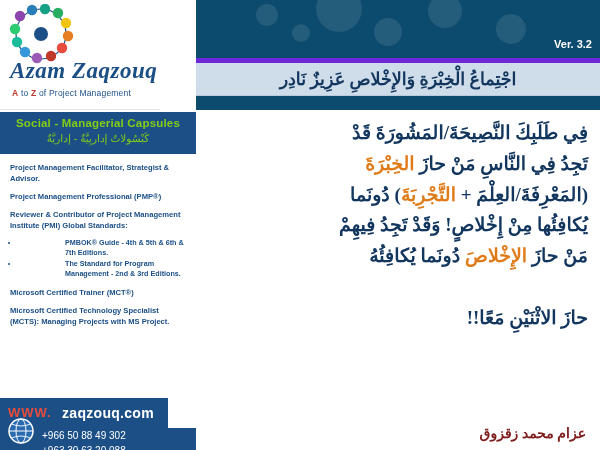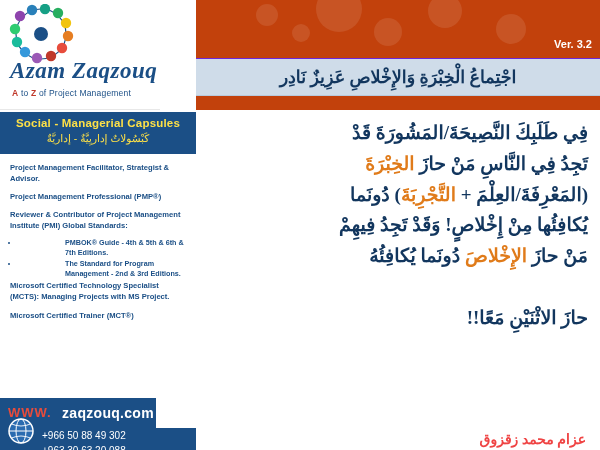--- a/index.html
+++ b/index.html
@@ -54,21 +54,21 @@
     letter-spacing: 0.2px;
     white-space: nowrap;
   }
   .brand-sub .az { color: #c0392b; font-weight: bold; }
 
   #capsule-bar {
     position: absolute;
     left: 0; top: 112px;
     width: 196px; height: 42px;
     background: #1b4f86;
-    color: #fde047;
+    color: #84cc16;
     text-align: center;
   }
   #capsule-bar .cap-en {
     font-size: 11.5px;
     font-weight: bold;
     padding-top: 5px;
     letter-spacing: 0.2px;
   }
   #capsule-bar .cap-ar {
     font-size: 10.5px;
@@ -94,21 +94,21 @@
     padding-left: 9px;
     font-size: 7.2px;
     line-height: 1.4;
     font-weight: bold;
   }
   .cred-list li { margin-bottom: 1px; padding-left: 46px; }
 
   #web-bar {
     position: absolute;
     left: 0; top: 398px;
-    width: 156px; height: 30px;
+    width: 168px; height: 30px;
     background: #1b4f86;
     color: #ffffff;
   }
   #web-bar .www {
     position: absolute;
     left: 8px; top: 7px;
     font-size: 13px;
     font-weight: bold;
     letter-spacing: 1px;
     color: #e74c3c;
@@ -137,21 +137,21 @@
     left: 42px; top: 1px;
     font-size: 10px;
     line-height: 1.45;
   }
 
   
   #header-band {
     position: absolute;
     left: 196px; top: 0;
     width: 404px; height: 110px;
-    background: #c2410c;
+    background: #0c4a6e;
     overflow: hidden;
     padding-left: 24px;
   }
   #header-band .bubble {
     position: absolute;
     border-radius: 50%;
     background: rgba(255,255,255,0.10);
   }
   #version {
     position: absolute;
@@ -161,21 +161,21 @@
     font-weight: bold;
   }
   #title-strip {
     position: absolute;
     left: 196px; top: 58px;
     width: 404px; height: 38px;
     background: #cfdce9;
     display: flex;
     align-items: center;
     justify-content: center;
-    border-top: 1px solid #6d28d9;
+    border-top: 5px solid #6d28d9;
     border-bottom: 1px solid #b8cadd;
   }
   #title-strip .title-text {
     direction: rtl;
     font-family: "Liberation Serif", serif;
     font-weight: bold;
     font-size: 17.5px;
     color: #12365e;
     white-space: nowrap;
   }
@@ -194,26 +194,26 @@
     font-family: "Liberation Serif", serif;
     font-size: 19px;
     line-height: 1.62;
     color: #1b4f86;
     font-weight: bold;
   }
   #body-text .hl { color: #e07b1a; }
   #body-text .dk { color: #12365e; text-align: right; }
   #signature {
     position: absolute;
-    right: 14px; bottom: 2px;
+    right: 14px; bottom: 8px;
     direction: rtl;
     font-family: "Liberation Serif", serif;
     font-size: 14px;
     font-weight: bold;
-    color: #ef4444;
+    color: #7f1d1d;
     white-space: nowrap;
   }
 </style>
 </head>
 <body>
 
 <div id="page">
 
   <div id="left-col">
 
@@ -246,22 +246,22 @@
     </div>
 
     <div id="credentials">
       <div class="cred-block">Project Management Facilitator, Strategist &amp; Advisor.</div>
       <div class="cred-block">Project Management Professional (PMP®)</div>
       <div class="cred-block">Reviewer &amp; Contributor of Project Management Institute (PMI) Global Standards:</div>
       <ul class="cred-list">
         <li>PMBOK® Guide - 4th &amp; 5th &amp; 6th &amp; 7th Editions.</li>
         <li>The Standard for Program Management - 2nd &amp; 3rd Editions.</li>
       </ul>
+      <div class="cred-block" style="margin-top:8px;">Microsoft Certified Trainer (MCT®)</div>
       <div class="cred-block">Microsoft Certified Technology Specialist (MCTS): Managing Projects with MS Project.</div>
-      <div class="cred-block" style="margin-top:8px;">Microsoft Certified Trainer (MCT®)</div>
     </div>
 
     <div id="web-bar">
       <span class="www">WWW.</span>
       <span class="site">zaqzouq.com</span>
     </div>
 
     <div id="contact-bar">
       <svg id="globe-icon" viewBox="0 0 30 30">
         <circle cx="15" cy="15" r="12" fill="#2a6bb0" stroke="#ffffff" stroke-width="1.5"></circle>

